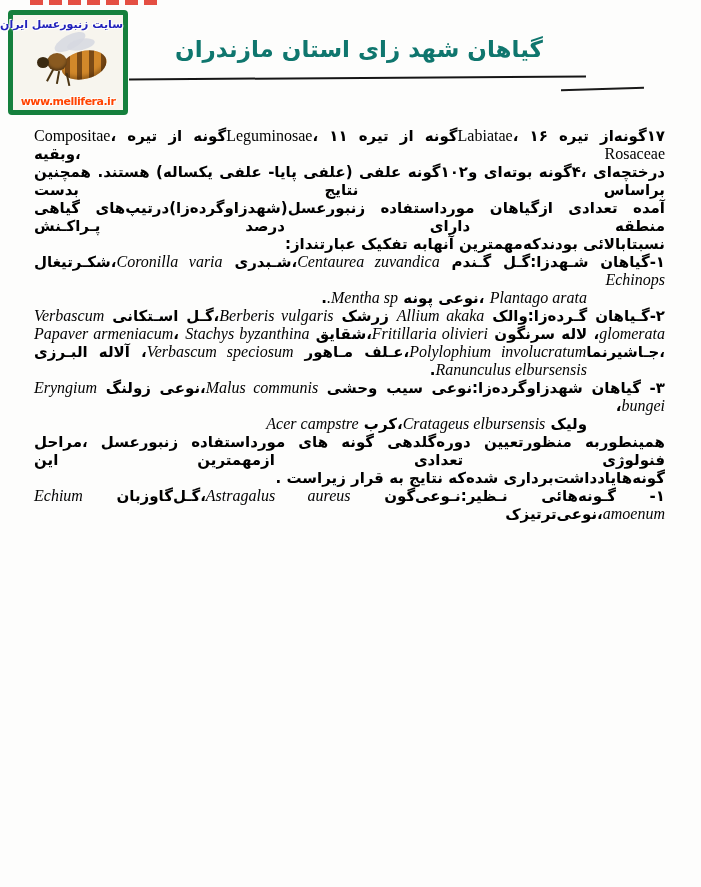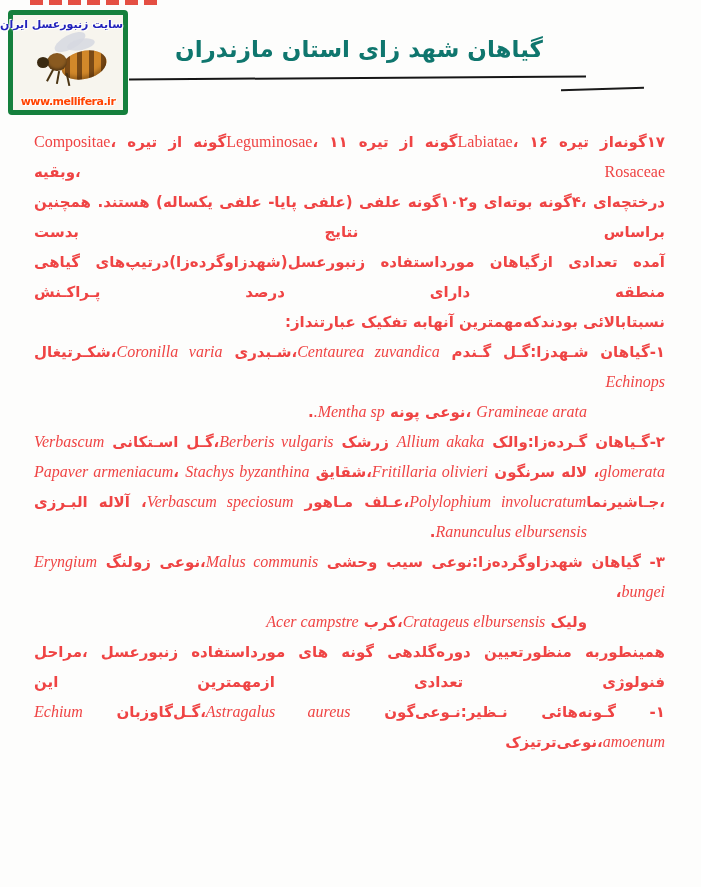--- a/index.html
+++ b/index.html
@@ -55,21 +55,21 @@
     position:absolute;top:77px;left:129px;width:457px;height:2px;background:#161616;
     transform:rotate(-0.35deg);
   }
   .short-rule{
     position:absolute;top:88px;left:561px;width:83px;height:2px;background:#1a1a1a;
     transform:rotate(-1.6deg);
   }
   
   .doc-lines{position:absolute;top:127px;left:34px;right:36px;}
   .line{
-    direction:rtl;line-height:30px;font-size:15px;font-weight:700;color:#ef4444;
+    direction:rtl;line-height:18px;font-size:15px;font-weight:700;color:#000000;
   }
   .line.full{text-align:justify;text-align-last:justify;}
   .line.end{text-align:right;}
   .seg-fa{font-family:"DejaVu Sans",sans-serif;}
   .seg-la{font-family:"Liberation Serif","DejaVu Serif",serif;font-weight:400;font-size:16px;}
   .seg-lai{font-family:"Liberation Serif","DejaVu Serif",serif;font-weight:400;font-size:16px;font-style:italic;}
 </style>
 </head>
 <body>
 
@@ -93,22 +93,23 @@
 <div class="page-title">گیاهان شهد زای استان مازندران</div>
 <div class="title-underline"></div>
 <div class="short-rule"></div>
 
 <div class="doc-lines">
     <div class="line full" dir="rtl"><span class="seg-fa">۱۷گونه‌از تیره </span><span class="seg-la">Labiatae</span><span class="seg-fa">، ۱۶گونه از تیره </span><span class="seg-la">Leguminosae</span><span class="seg-fa">، ۱۱گونه از تیره </span><span class="seg-la">Compositae</span><span class="seg-fa">، </span><span class="seg-la">Rosaceae</span><span class="seg-fa"> ،وبقیه</span></div>
     <div class="line full" dir="rtl"><span class="seg-fa">درختچه‌ای ،۴گونه بوته‌ای و۱۰۲گونه علفی (علفی پایا- علفی یکساله) هستند. همچنین براساس نتایج بدست</span></div>
     <div class="line full" dir="rtl"><span class="seg-fa">آمده تعدادی ازگیاهان مورداستفاده زنبورعسل(شهدزاوگرده‌زا)درتیپ‌های گیاهی منطقه دارای درصد پـراکـنش</span></div>
     <div class="line end" dir="rtl"><span class="seg-fa">نسبتابالائی بودندکه‌مهمترین آنهابه تفکیک عبارتنداز:</span></div>
     <div class="line full" dir="rtl"><span class="seg-fa">۱-گیاهان شـهدزا:گـل گـندم </span><span class="seg-lai">Centaurea zuvandica</span><span class="seg-fa">،شـبدری </span><span class="seg-lai">Coronilla varia</span><span class="seg-fa">،شکـرتیغال </span><span class="seg-lai">Echinops</span></div>
-    <div class="line end" dir="rtl" style="margin-right: 78px;"><span class="seg-lai">Gramineae arata</span><span class="seg-fa"> ،نوعی پونه </span><span class="seg-lai">Mentha sp.</span><span class="seg-fa">.</span></div>
+    <div class="line end" dir="rtl" style="margin-right: 78px;"><span class="seg-lai">Plantago arata</span><span class="seg-fa"> ،نوعی پونه </span><span class="seg-lai">Mentha sp.</span><span class="seg-fa">.</span></div>
     <div class="line full" dir="rtl"><span class="seg-fa">۲-گـیاهان گـرده‌زا:والک </span><span class="seg-lai">Allium akaka</span><span class="seg-fa"> زرشک </span><span class="seg-lai">Berberis vulgaris</span><span class="seg-fa">،گـل اسـتکانی </span><span class="seg-lai">Verbascum</span></div>
     <div class="line full" dir="rtl"><span class="seg-lai">glomerata</span><span class="seg-fa">، لاله سرنگون </span><span class="seg-lai">Fritillaria olivieri</span><span class="seg-fa">،شقایق </span><span class="seg-lai">Papaver armeniacum</span><span class="seg-fa">، </span><span class="seg-lai">Stachys byzanthina</span></div>
     <div class="line full" dir="rtl"><span class="seg-fa">،جـاشیرنما</span><span class="seg-lai">Polylophium involucratum</span><span class="seg-fa">،عـلف مـاهور </span><span class="seg-lai">Verbascum speciosum</span><span class="seg-fa">،  آلاله البـرزی</span></div>
     <div class="line end" dir="rtl" style="margin-right: 78px;"><span class="seg-lai">Ranunculus elbursensis</span><span class="seg-fa">.</span></div>
     <div class="line full" dir="rtl"><span class="seg-fa">۳- گیاهان شهدزاوگرده‌زا:نوعی سیب وحشی </span><span class="seg-lai">Malus communis</span><span class="seg-fa">،نوعی زولنگ </span><span class="seg-lai">Eryngium bungei</span><span class="seg-fa">،</span></div>
     <div class="line end" dir="rtl" style="margin-right: 78px; text-align: right;"><span class="seg-fa">ولیک </span><span class="seg-lai">Cratageus elbursensis</span><span class="seg-fa">،کرب </span><span class="seg-lai">Acer campstre</span></div>
     <div class="line full" dir="rtl"><span class="seg-fa">همینطوربه منظورتعیین دوره‌گلدهی گونه های مورداستفاده زنبورعسل ،مراحل فنولوژی تعدادی ازمهمترین این</span></div>
+    <div class="line end" dir="rtl"><span class="seg-fa">گونه‌هایادداشت‌برداری شده‌که نتایج به قرار زیراست .</span></div>
     <div class="line full" dir="rtl"><span class="seg-fa">۱- گـونه‌هائی نـظیر:نـوعی‌گون </span><span class="seg-lai">Astragalus aureus</span><span class="seg-fa">،گـل‌گاوزبان </span><span class="seg-lai">Echium amoenum</span><span class="seg-fa">،نوعی‌ترتیزک</span></div>
   </div>
 
 </body></html>

